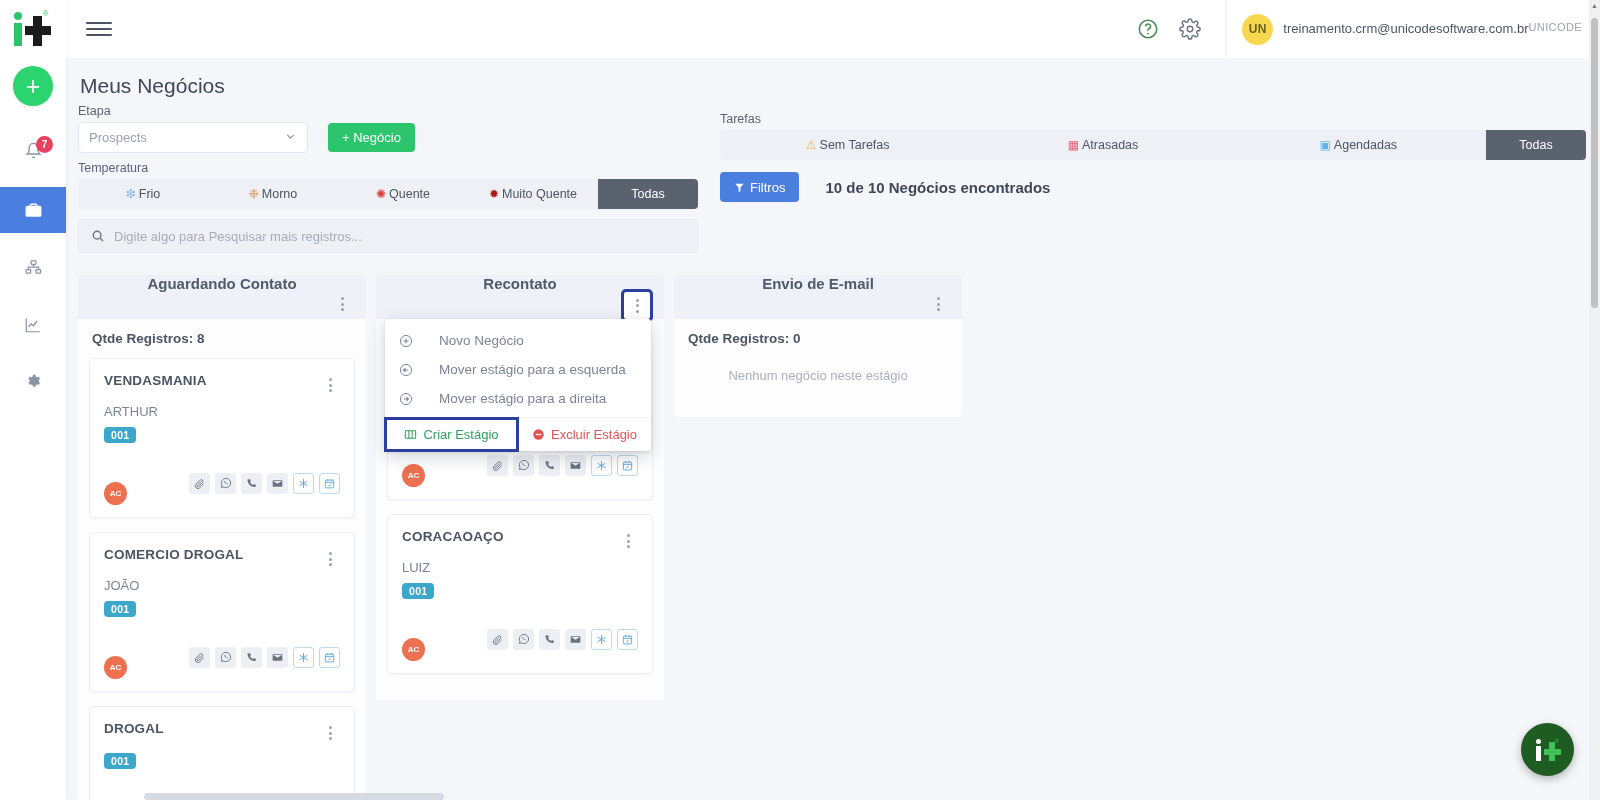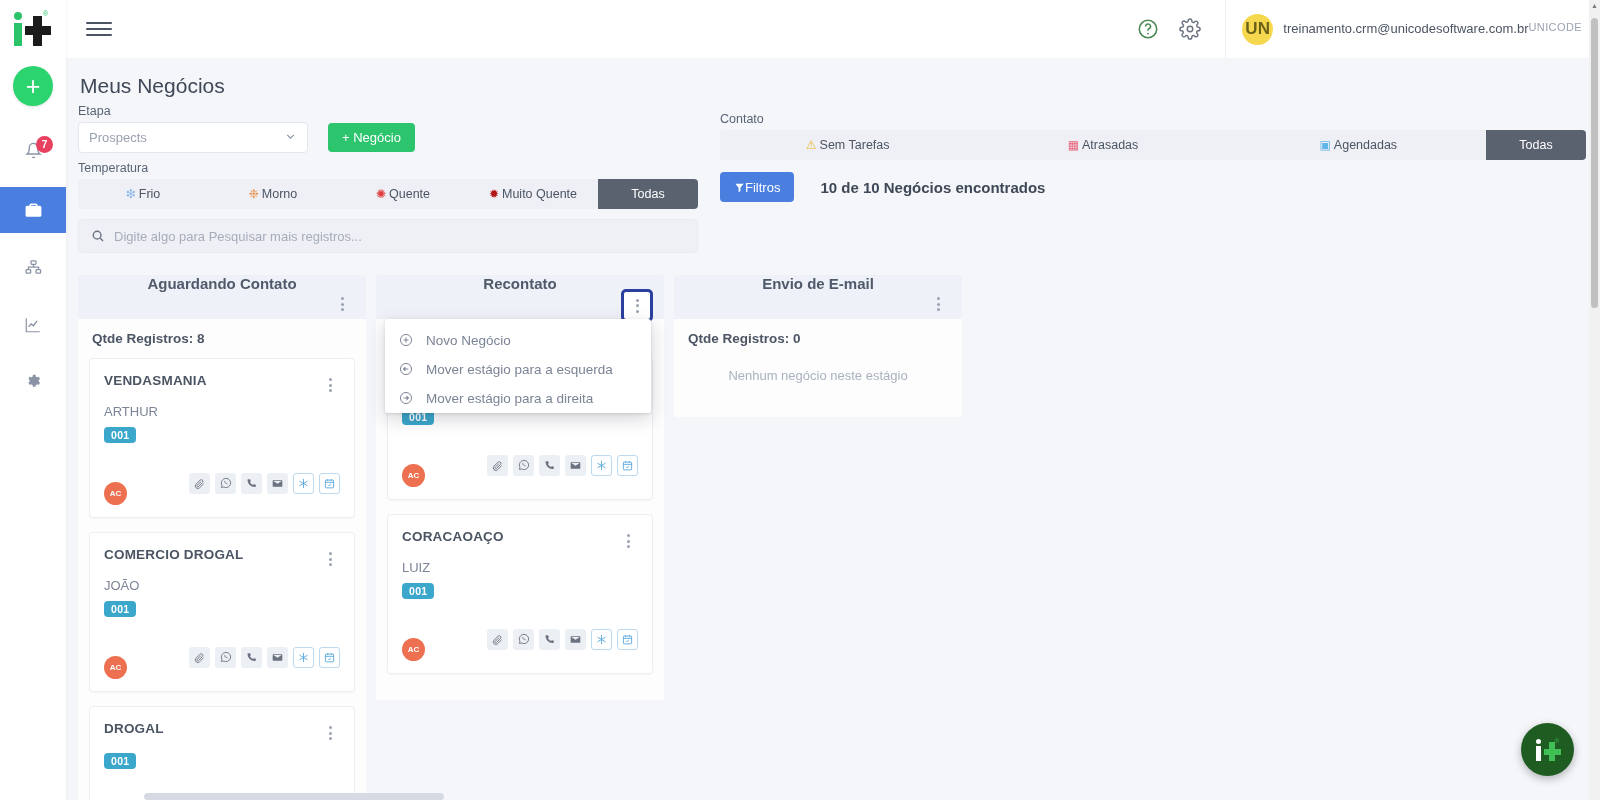--- a/index.html
+++ b/index.html
@@ -83,21 +83,21 @@
   .top-ico { width: 34px; height: 34px; margin-right: 8px; cursor: pointer;
              display:flex; align-items:center; justify-content:center; color:#4c8a53; }
   .top-ico.gear { color:#6b7280; }
   .user-block {
     display: flex; align-items: center; gap: 10px;
     padding: 0 18px 0 16px; height: 58px;
     border-left: 1px solid #eceff3; margin-left: 10px; cursor: pointer;
   }
   .avatar-user {
     width: 31px; height: 31px; border-radius: 50%; background: #f6d84f;
-    color: #6b6219; font-size: 17px; font-weight: 600;
+    color: #6b6219; font-size: 12px; font-weight: 600;
     display: flex; align-items: center; justify-content: center; letter-spacing: .3px;
   }
   .user-lines { display: flex; flex-direction: row; line-height: 1.25; }
   .user-email { font-size: 13px; color: #4b5563; }
   .user-org { font-size: 11px; color: #9aa2b1; letter-spacing: .4px; }
 
   
   .page { flex: 1; position: relative; overflow: hidden; background: #f4f6fa; }
   .page-inner { padding: 12px 14px 0 12px; }
   .page-title { font-size: 21px; color: #3f4856; font-weight: 400; margin: 4px 0 6px 2px; }
@@ -145,21 +145,21 @@
     display: flex; align-items: center; padding: 0 12px; gap: 9px;
     border: 1px solid #e8ebf1;
   }
   .searchbar .ph { font-size: 13px; color: #a6adba; }
   .searchbar svg { color: #6b7280; }
 
   .filters-bottom { display: flex; align-items: center; gap: 26px; margin-top: 12px; }
   .btn-blue {
     height: 30px; padding: 0 14px; background: #4a7fe0; color: #fff;
     border: none; border-radius: 4px; font-size: 13px; cursor: pointer;
-    display: flex; align-items: center; font-family: inherit;
+    display: flex; align-items: center; gap: 5px; font-family: inherit;
   }
   .count-text { font-size: 15px; color: #3f4856; font-weight: 600; }
 
   
   .board {
     display: flex; gap: 10px; padding: 22px 14px 0 12px;
     align-items: flex-start;
   }
   .col { width: 288px; flex: 0 0 288px; position: relative; }
   .col-head {
@@ -204,21 +204,21 @@
   .act.outline { background: #fff; border: 1px solid #bcd9ef; color: #5aa8dd; }
 
   
   .dropdown {
     position: absolute; top: 44px; left: 9px; width: 266px;
     background: #fff; border-radius: 3px;
     box-shadow: 0 6px 18px rgba(16,24,40,0.18), 0 1px 3px rgba(16,24,40,0.12);
     z-index: 40; padding: 7px 0 0 0;
   }
   .dd-item {
-    display: flex; align-items: flex-start; gap: 13px; padding: 7px 14px;
+    display: flex; align-items: center; gap: 26px; padding: 7px 14px;
     font-size: 13.5px; color: #7b8496; cursor: pointer;
   }
   .dd-item svg { flex: 0 0 auto; }
   .dd-foot { display: flex; border-top: 1px solid #f0f2f6; margin-top: 4px; }
   .dd-btn {
     flex: 1; display: flex; align-items: center; justify-content: center; gap: 6px;
     padding: 9px 4px; font-size: 13px; cursor: pointer;
   }
   .dd-btn.create { color: #2f9e5e; outline: 3px solid #2b3f9e; outline-offset: -2px; background:#fff; }
   .dd-btn.delete { color: #e05353; }
@@ -383,21 +383,21 @@
             <div class="searchbar">
               <svg width="14" height="14" viewBox="0 0 24 24" fill="none" stroke="currentColor" stroke-width="2.4">
                 <circle cx="10.5" cy="10.5" r="6.6"></circle>
                   <path d="M16 16l4.6 4.6"></path>
               </svg>
               <span class="ph">Digite algo para Pesquisar mais registros...</span>
             </div>
           </div>
 
           <div class="filters-right">
-            <div class="seg-label">Contato</div>
+            <div class="seg-label">Tarefas</div>
             <div class="segbar">
               <div class="seg">
                   <span class="g g-sem">⚠</span>
                   <span>Sem Tarefas</span>
                 </div>
               <div class="seg">
                   <span class="g g-atr">▦</span>
                   <span>Atrasadas</span>
                 </div>
               <div class="seg">
@@ -705,20 +705,36 @@
                 </svg>
               <span>Mover estágio para a esquerda</span>
             </div>
             <div class="dd-item">
               <svg width="14" height="14" viewBox="0 0 24 24" fill="none" stroke="currentColor" stroke-width="1.7">
                   <circle cx="12" cy="12" r="9.5"></circle>
                   <path d="M8 12h8M13 8.5l3.5 3.5L13 15.5" fill="currentColor"></path>
                 </svg>
               <span>Mover estágio para a direita</span>
             </div>
+            <div class="dd-foot">
+              <div class="dd-btn create">
+                <svg width="13" height="13" viewBox="0 0 24 24" fill="none" stroke="currentColor" stroke-width="1.9">
+                    <rect x="2.5" y="5" width="19" height="14" rx="1.5"></rect>
+                    <path d="M9 5v14M15 5v14"></path>
+                  </svg>
+                <span>Criar Estágio</span>
+              </div>
+              <div class="dd-btn delete">
+                <svg width="13" height="13" viewBox="0 0 24 24" fill="currentColor">
+                    <circle cx="12" cy="12" r="9.5"></circle>
+                    <path d="M7 10.8h10v2.4H7z" fill="#fff"></path>
+                  </svg>
+                <span>Excluir Estágio</span>
+              </div>
+            </div>
           </div>
         </div>
 
         <div class="col">
           <div class="col-head">
             <span class="col-title">Envio de E-mail</span>
             <div class="kebab">
                 <i></i>
                 <i></i>
                 <i></i>

